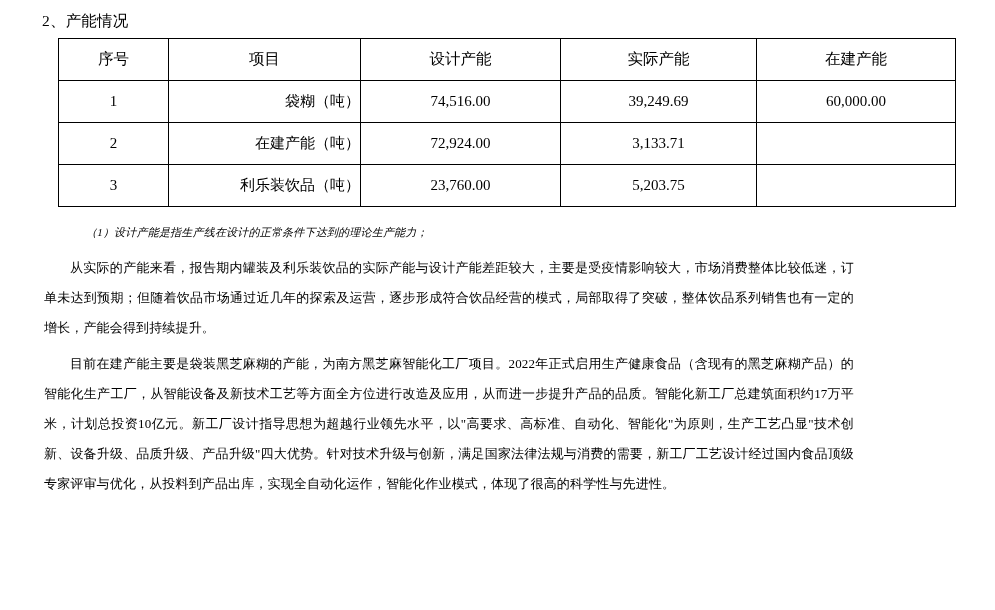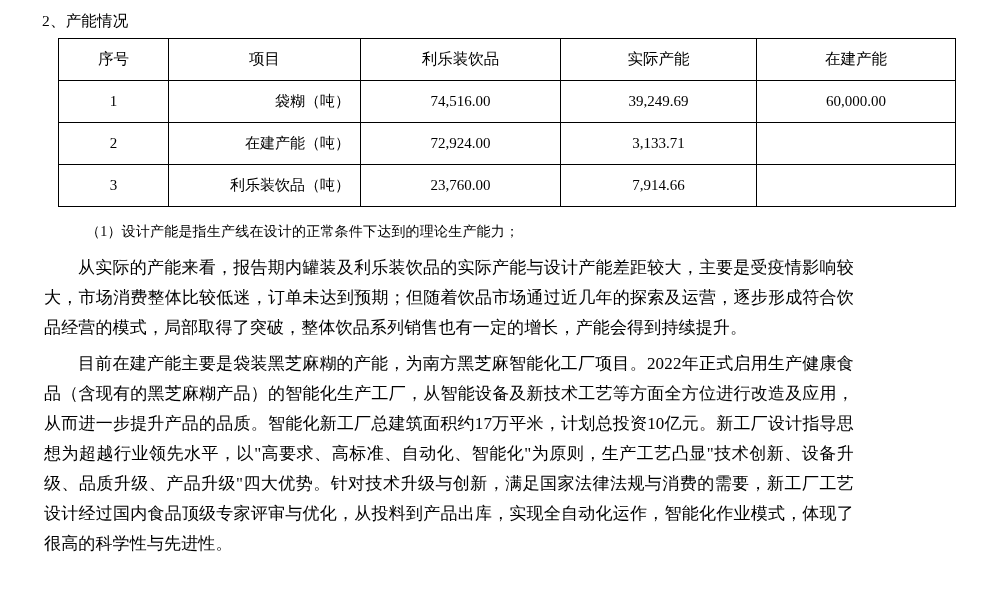--- a/index.html
+++ b/index.html
@@ -31,49 +31,50 @@
     width: 897px;
     margin: 0 0 0 28px;
     border-collapse: collapse;
     table-layout: fixed;
     font-size: 15px;
   }
   table.capacity th,
   table.capacity td {
     border: 1px solid #000000;
     height: 42px;
-    padding: 0 10px;
+    padding: 0 0;
     font-weight: normal;
     box-sizing: border-box;
   }
   table.capacity thead th {
     text-align: center;
     font-size: 15.5px;
   }
   .col-idx   { width: 110px; }
   .col-item  { width: 192px; }
   .col-d     { width: 200px; }
   .col-a     { width: 196px; }
   .col-b     { width: 199px; }
   td.idx { text-align: center; }
   td.item { text-align: right; padding-left: 14px; }
   td.num { text-align: center; padding-right: 12px; }
   td.empty { text-align: right; }
   .notes {
     margin-top: 10px;
   }
   .note-line {
-    font-size: 14px;
+    font-size: 11px;
     line-height: 30px;
     text-indent: 0;
     margin-left: 56px;
     letter-spacing: 0.2px;
+    font-style: italic;
   }
   .para {
-    font-size: 17px;
+    font-size: 13px;
     line-height: 30px;
     text-align: justify;
     text-justify: inter-ideograph;
     text-indent: 2em;
     margin: 6px 0 0 14px;
     padding-right: 4px;
     letter-spacing: 0.15px;
   }
   .para.second { margin-top: 6px; }
 </style>
@@ -89,21 +90,21 @@
       <col class="col-idx">
         <col class="col-item">
         <col class="col-d">
         <col class="col-a">
         <col class="col-b">
     </colgroup>
     <thead>
       <tr>
         <th>序号</th>
         <th>项目</th>
-        <th>利乐装饮品</th>
+        <th>设计产能</th>
         <th>实际产能</th>
         <th>在建产能</th>
       </tr>
     </thead>
     <tbody>
       <tr>
         <td class="idx">1</td>
         <td class="item">袋糊（吨）</td>
         <td class="num">74,516.00</td>
         <td class="num">39,249.69</td>
@@ -113,21 +114,21 @@
         <td class="idx">2</td>
         <td class="item">在建产能（吨）</td>
         <td class="num">72,924.00</td>
         <td class="num">3,133.71</td>
         <td class="empty"></td>
       </tr>
       <tr>
         <td class="idx">3</td>
         <td class="item">利乐装饮品（吨）</td>
         <td class="num">23,760.00</td>
-        <td class="num">7,914.66</td>
+        <td class="num">5,203.75</td>
         <td class="empty"></td>
       </tr>
     </tbody>
   </table>
 
   <div class="notes">
     <div class="note-line">（1）设计产能是指生产线在设计的正常条件下达到的理论生产能力；</div>
   </div>
 
   <p class="para">从实际的产能来看，报告期内罐装及利乐装饮品的实际产能与设计产能差距较大，主要是受疫情影响较大，市场消费整体比较低迷，订单未达到预期；但随着饮品市场通过近几年的探索及运营，逐步形成符合饮品经营的模式，局部取得了突破，整体饮品系列销售也有一定的增长，产能会得到持续提升。</p>

